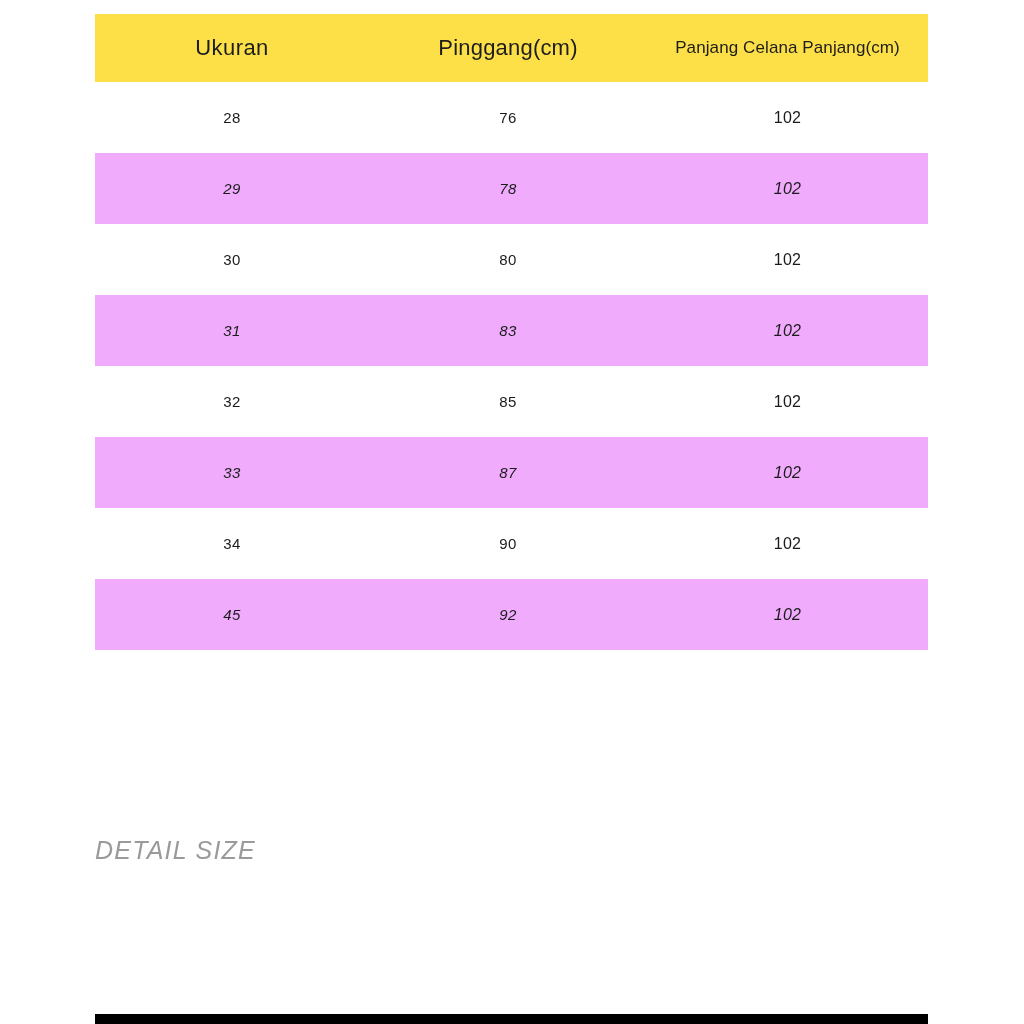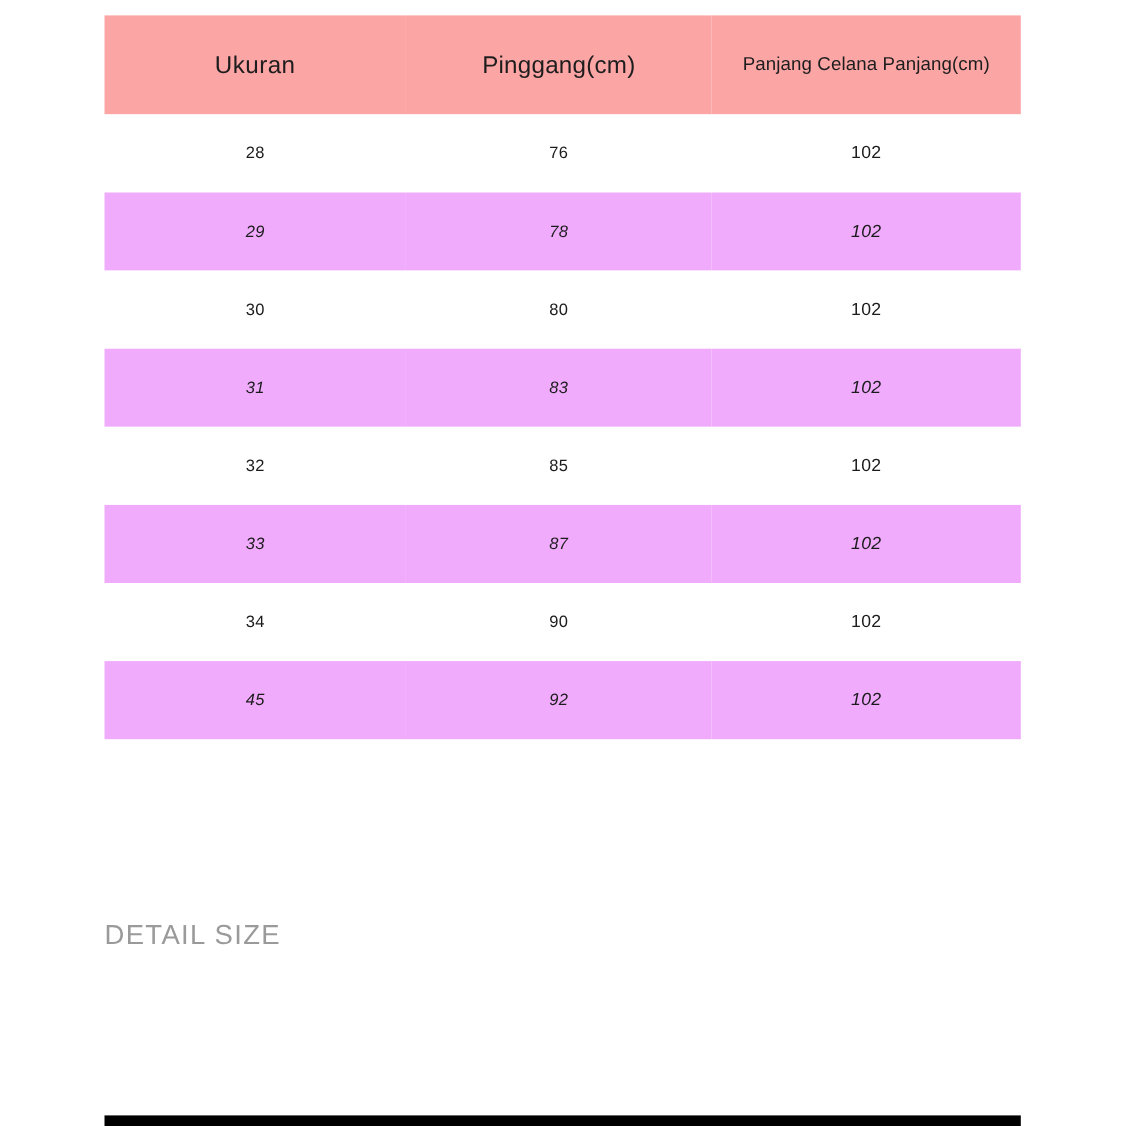--- a/index.html
+++ b/index.html
@@ -28,22 +28,22 @@
   .size-table {
     position: absolute;
     left: 95px;
     top: 14px;
     width: 833px;
     border-collapse: collapse;
     table-layout: fixed;
   }
 
   .size-table .thead-row {
-    background: #fca5a5;
-    height: 90px;
+    background: #fde047;
+    height: 68px;
   }
 
   .size-table .thead-row th {
     font-weight: 400;
     color: #1d1d1d;
     text-align: center;
     vertical-align: middle;
     padding: 0;
     border: 0;
   }
@@ -80,20 +80,21 @@
   
   .detail-size {
     position: absolute;
     left: 95px;
     top: 836px;
     font-size: 25px;
     color: #9a9a9a;
     letter-spacing: 1.2px;
     font-weight: 400;
     white-space: nowrap;
+    font-style: italic;
   }
 
   
   .bottom-bar {
     position: absolute;
     left: 95px;
     top: 1014px;
     width: 833px;
     height: 10px;
     background: #000000;

